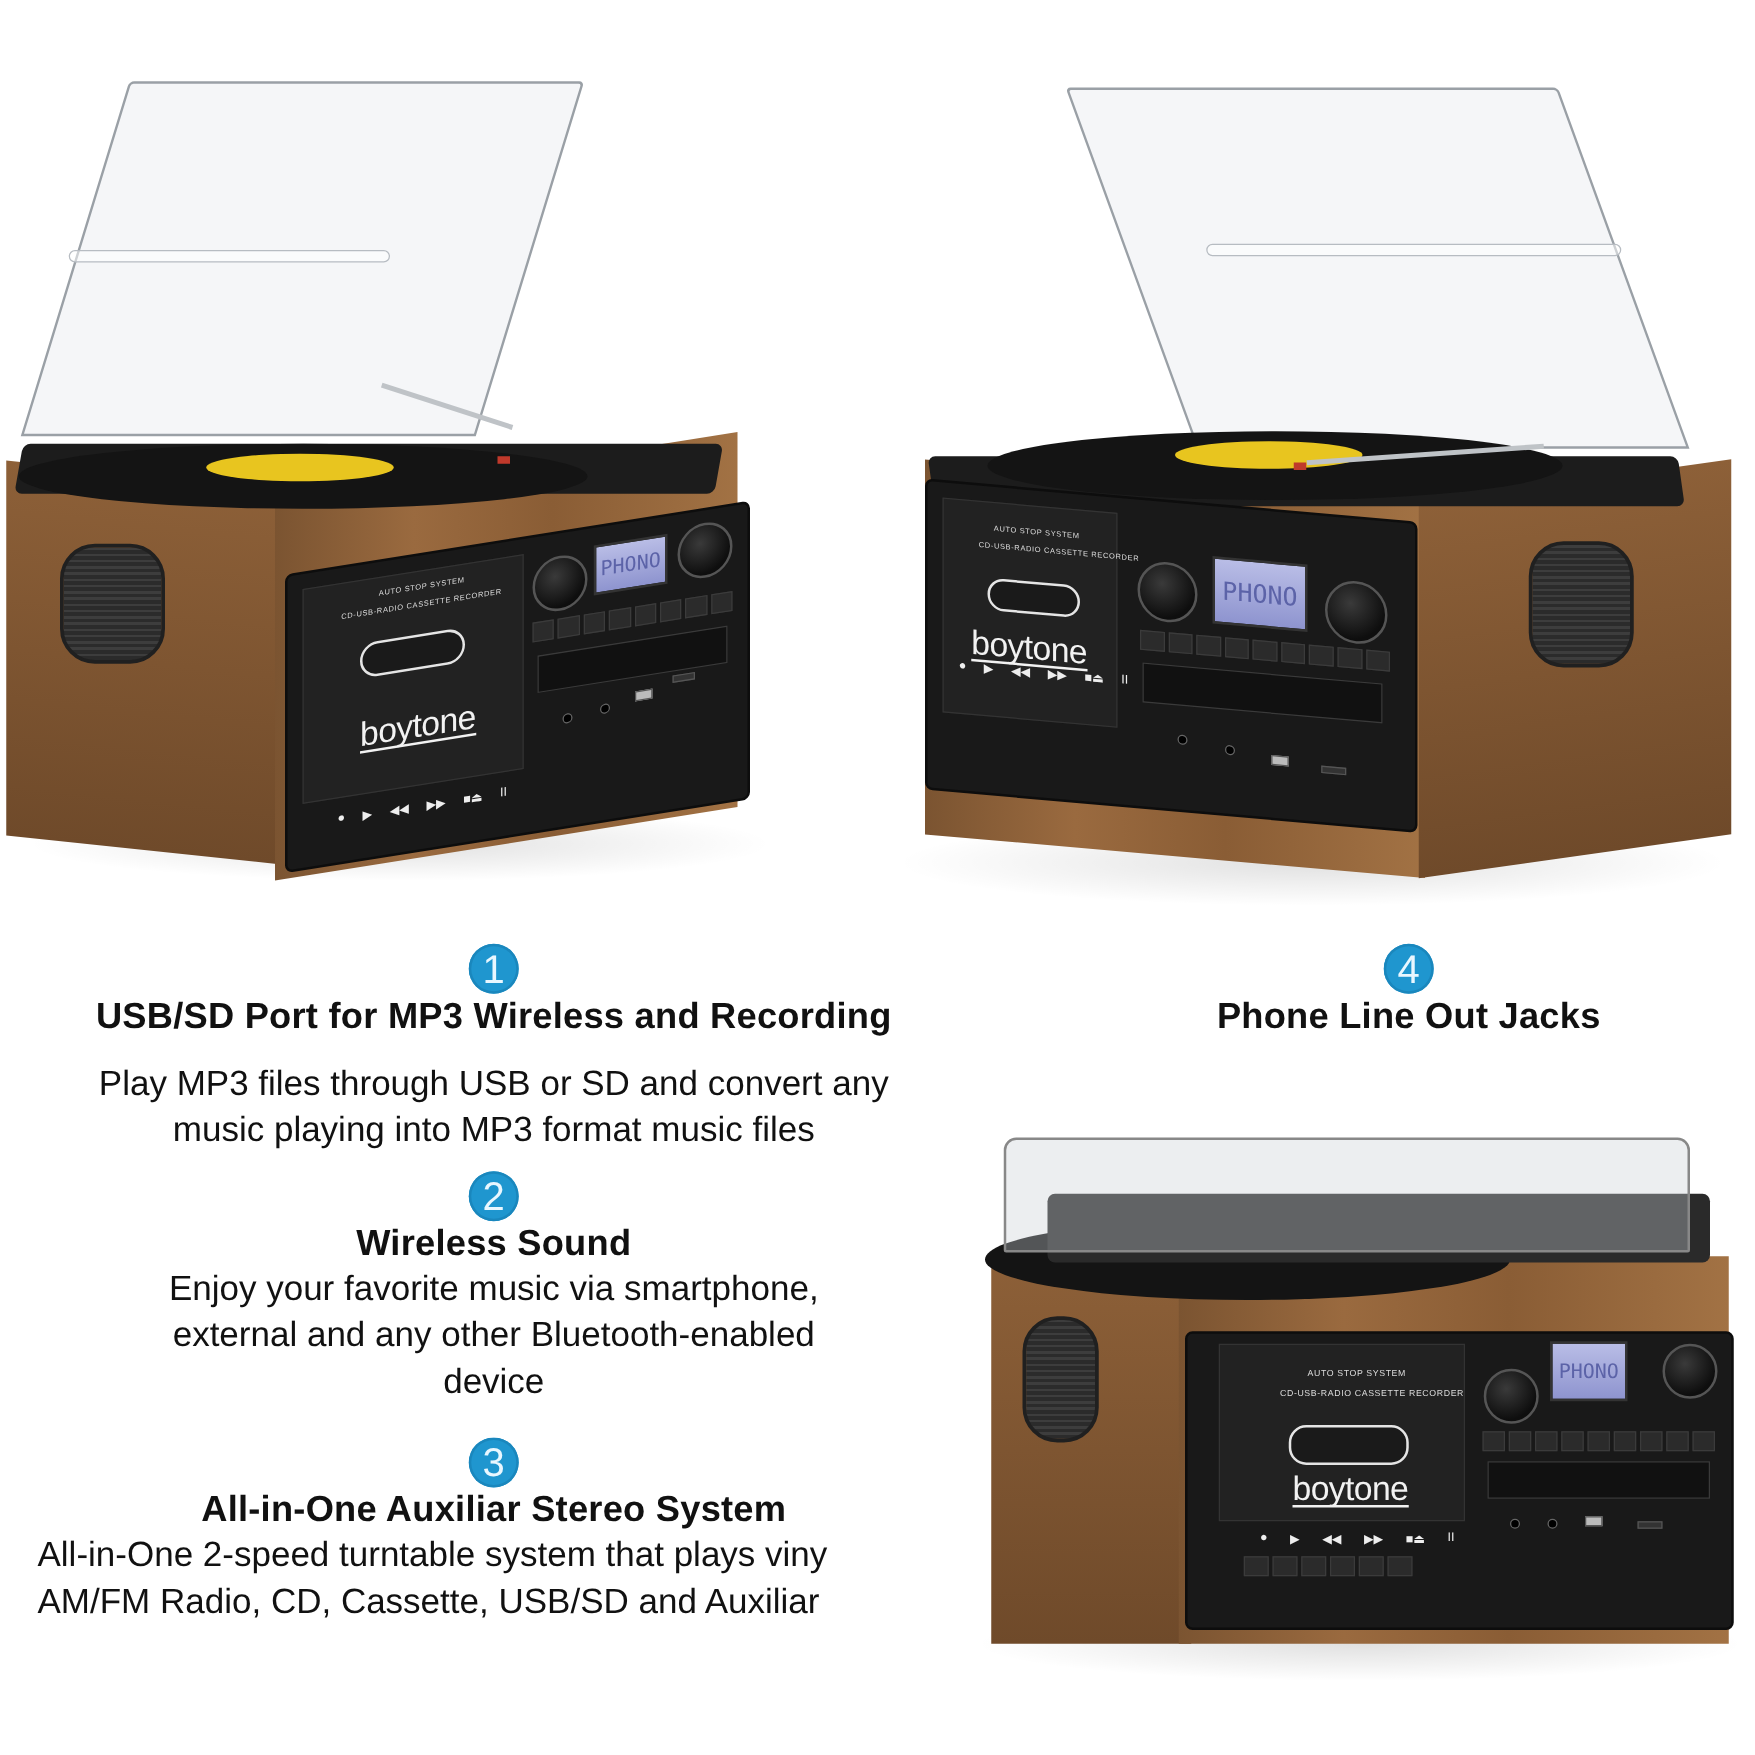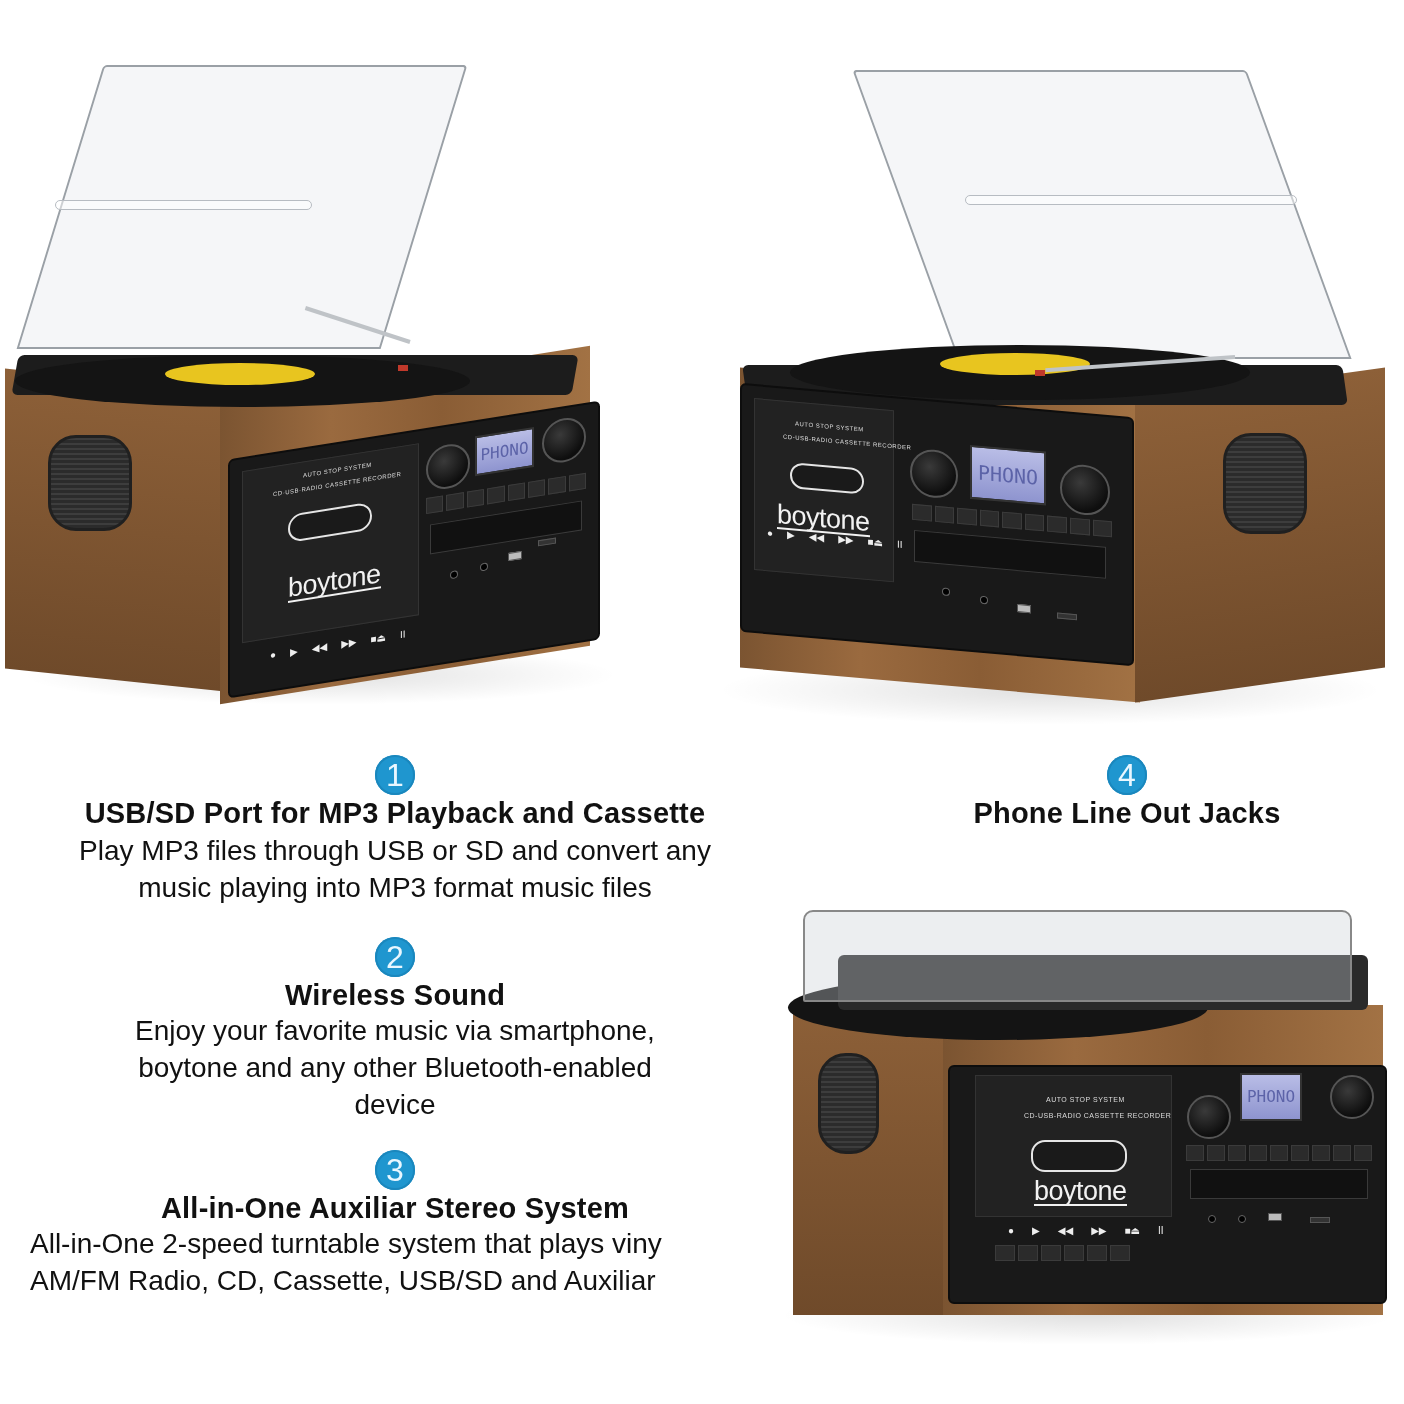--- a/index.html
+++ b/index.html
@@ -194,30 +194,30 @@
     <div class="cd-slot" style="left:240px;top:102px;width:176px;height:28px;"></div>
     <div class="jack" style="left:258px;top:148px;"></div>
     <div class="jack" style="left:288px;top:148px;"></div>
     <div class="usb" style="left:318px;top:146px;"></div>
     <div class="usb" style="left:360px;top:150px;width:18px;height:4px;background:#333;"></div>
   </div>
 </div>
 
 <div class="feature" style="left:20px;top:755px;width:750px;">
   <div class="badge">1</div>
-  <div class="f-title">USB/SD Port for MP3 Playback and Cassette</div>
-  <div class="f-desc" style="margin-top:2px;">Play MP3 files through USB or SD and convert any
+  <div class="f-title">USB/SD Port for MP3 Wireless and Recording</div>
+  <div class="f-desc" style="margin-top:18px;">Play MP3 files through USB or SD and convert any
 music playing into MP3 format music files</div>
 </div>
 
 <div class="feature" style="left:20px;top:937px;width:750px;">
   <div class="badge">2</div>
   <div class="f-title">Wireless Sound</div>
   <div class="f-desc">Enjoy your favorite music via smartphone,
-boytone and any other Bluetooth-enabled
+external and any other Bluetooth-enabled
 device</div>
 </div>
 
 <div class="feature clip" style="left:20px;top:1150px;width:728px;">
   <div style="width:750px;">
     <div class="badge">3</div>
     <div class="f-title">All-in-One Auxiliar Stereo System</div>
     <div class="f-desc" style="text-align:left;padding-left:10px;">All-in-One 2-speed turntable system that plays viny
 AM/FM Radio, CD, Cassette, USB/SD and Auxiliar</div>
   </div>

